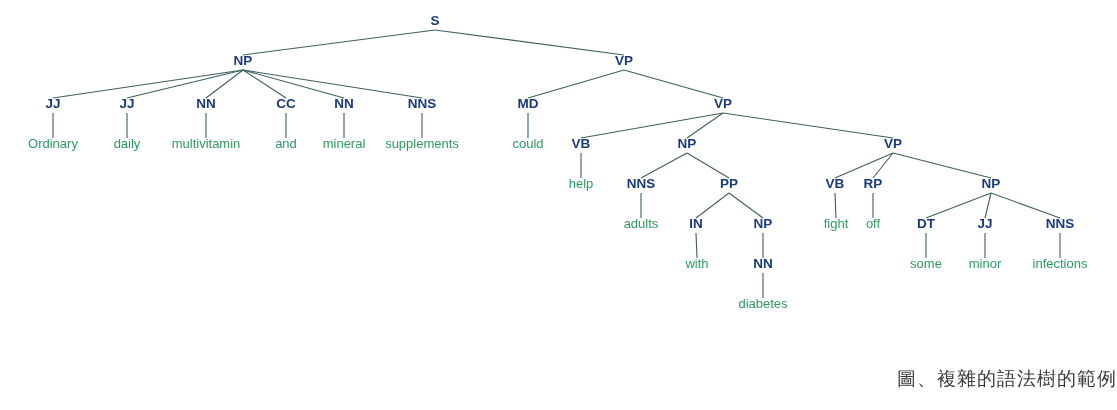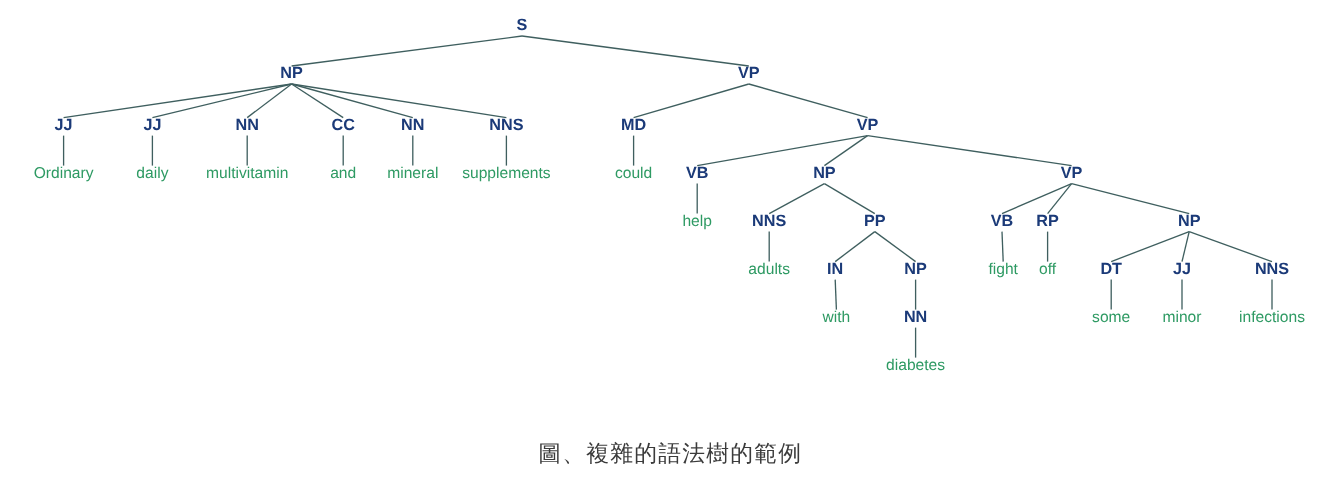--- a/index.html
+++ b/index.html
@@ -46,21 +46,21 @@
     font-weight: normal;
     fill: #2e9a63;
     text-anchor: middle;
     dominant-baseline: alphabetic;
   }
   #figure-caption {
     position: absolute;
     left: 0;
     top: 366px;
     width: 1117px;
-    text-align: center;
+    text-align: right;
     font-family: "Liberation Serif", "DejaVu Serif", serif;
     font-size: 19px;
     color: #3b3b3b;
     letter-spacing: 1px;
     line-height: 26px;
   }
 </style>
 </head>
 <body>
 

